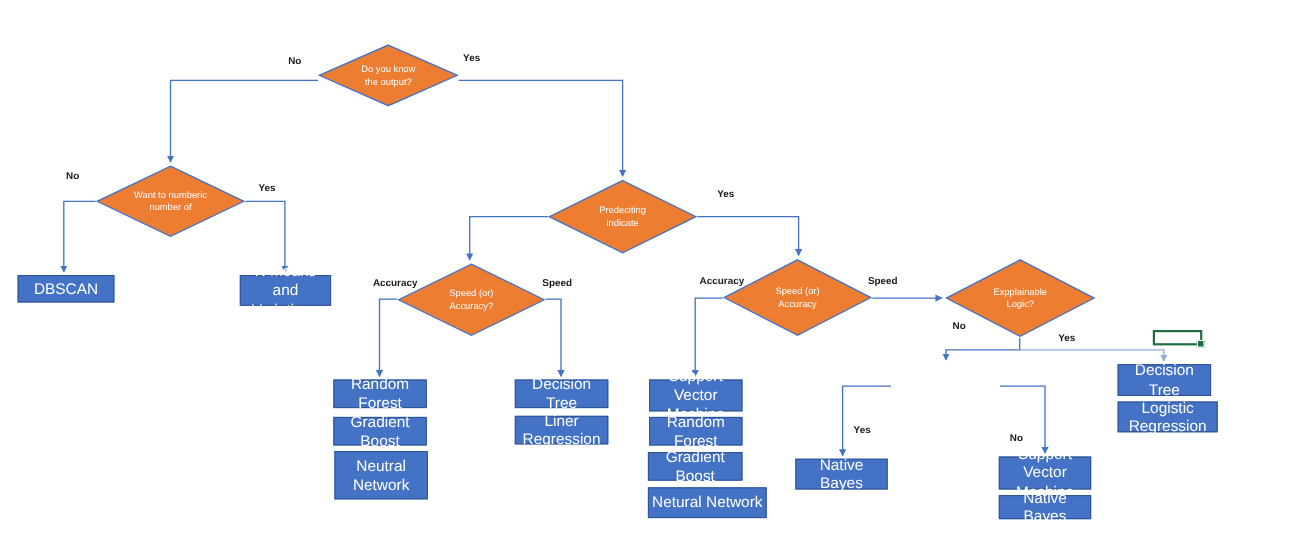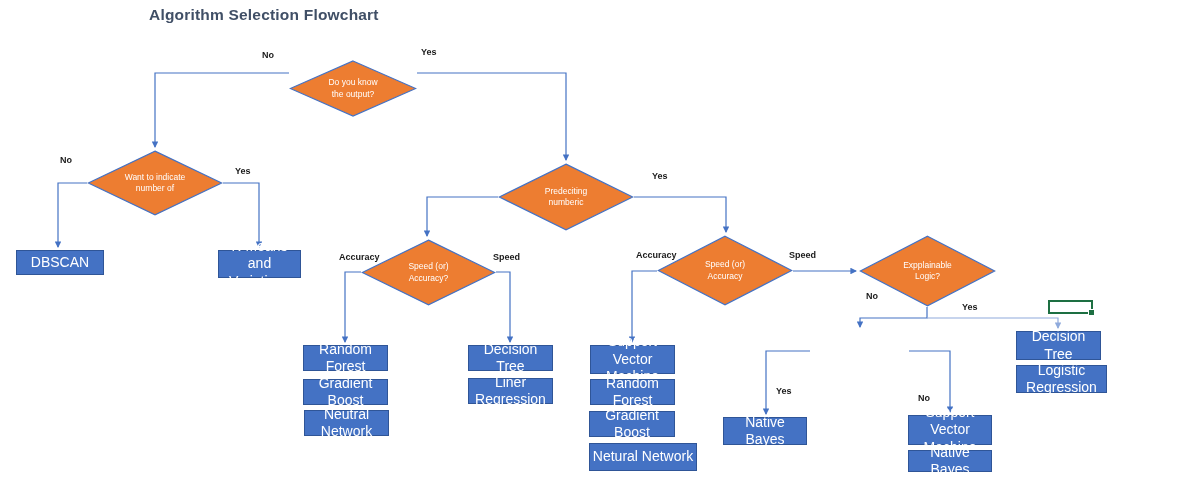--- a/index.html
+++ b/index.html
@@ -46,21 +46,20 @@
   .cellhandle{
     position:absolute;right:-4px;bottom:-4px;width:5px;height:5px;
     background:var(--cell-green,#1D6F42);border:1px solid #ffffff;
   }
 </style>
 </head>
 <body>
 
 <div id="canvas">
 
-  <div class="title">Algorithm Selection Flowchart</div>
 
   <svg id="connectors">
     <defs>
       <marker id="arrow" viewBox="0 0 10 10" refX="8.5" refY="5" markerWidth="5.5" markerHeight="5.5" orient="auto-start-reverse">
         <path d="M0,0 L10,5 L0,10 z" style="fill:var(--connector,#4472C4);stroke:none"></path>
       </marker>
       <marker id="arrowL" viewBox="0 0 10 10" refX="8.5" refY="5" markerWidth="5.5" markerHeight="5.5" orient="auto-start-reverse">
         <path d="M0,0 L10,5 L0,10 z" style="fill:var(--connector-light,#8FAADC);stroke:none"></path>
       </marker>
     </defs>
@@ -73,40 +72,40 @@
     <path d="M361,272 L345,272 L345,342" marker-end="url(#arrow)"></path>
     <path d="M496,272 L510,272 L510,342" marker-end="url(#arrow)"></path>
     <path d="M657,271 L632,271 L632,342" marker-end="url(#arrow)"></path>
     <path d="M793,271 L856,271" marker-end="url(#arrow)"></path>
     <path d="M927,307 L927,318 L860,318 L860,327" marker-end="url(#arrow)"></path>
     <path class="light" d="M927,318 L1058,318 L1058,328" marker-end="url(#arrowL)"></path>
     <path d="M810,351 L766,351 L766,414" marker-end="url(#arrow)"></path>
     <path d="M909,351 L950,351 L950,412" marker-end="url(#arrow)"></path>
   </svg>
 
-  <div class="diamond" style="left:289px;top:60px;width:128px;height:57px">
+  <div class="diamond" style="left:289px;top:40px;width:128px;height:57px">
     <svg viewBox="0 0 100 60" preserveAspectRatio="none">
         <polygon points="50,1 99,30 50,59 1,30"></polygon>
       </svg>
     <span class="dtext">Do you know
 the output?</span>
   </div>
   <div class="diamond" style="left:87px;top:150px;width:136px;height:66px">
     <svg viewBox="0 0 100 60" preserveAspectRatio="none">
         <polygon points="50,1 99,30 50,59 1,30"></polygon>
       </svg>
-    <span class="dtext">Want to indicate
+    <span class="dtext">Want to numberic
 number of</span>
   </div>
   <div class="diamond" style="left:498px;top:163px;width:136px;height:68px">
     <svg viewBox="0 0 100 60" preserveAspectRatio="none">
         <polygon points="50,1 99,30 50,59 1,30"></polygon>
       </svg>
     <span class="dtext">Predeciting
-numberic</span>
+indicate</span>
   </div>
   <div class="diamond" style="left:361px;top:239px;width:135px;height:67px">
     <svg viewBox="0 0 100 60" preserveAspectRatio="none">
         <polygon points="50,1 99,30 50,59 1,30"></polygon>
       </svg>
     <span class="dtext">Speed (or)
 Accuracy?</span>
   </div>
   <div class="diamond" style="left:657px;top:235px;width:136px;height:71px">
     <svg viewBox="0 0 100 60" preserveAspectRatio="none">
@@ -121,21 +120,21 @@
       </svg>
     <span class="dtext">Expplainable
 Logic?</span>
   </div>
 
   <div class="rect" style="left:16px;top:250px;width:88px;height:25px">DBSCAN</div>
   <div class="rect" style="left:218px;top:250px;width:83px;height:28px">K-Means and
 Variations</div>
   <div class="rect" style="left:303px;top:345px;width:85px;height:26px">Random Forest</div>
   <div class="rect" style="left:303px;top:379px;width:85px;height:26px">Gradient Boost</div>
-  <div class="rect" style="left:304px;top:410px;width:85px;height:26px">Neutral Network</div>
+  <div class="rect" style="left:304px;top:410px;width:85px;height:44px">Neutral Network</div>
   <div class="rect" style="left:468px;top:345px;width:85px;height:26px">Decision Tree</div>
   <div class="rect" style="left:468px;top:378px;width:85px;height:26px">Liner Regression</div>
   <div class="rect" style="left:590px;top:345px;width:85px;height:29px">Support Vector
 Machine</div>
   <div class="rect" style="left:590px;top:379px;width:85px;height:26px">Random Forest</div>
   <div class="rect" style="left:589px;top:411px;width:86px;height:26px">Gradient Boost</div>
   <div class="rect" style="left:589px;top:443px;width:108px;height:28px">Netural Network</div>
   <div class="rect" style="left:1016px;top:331px;width:85px;height:29px">Decision Tree</div>
   <div class="rect" style="left:1016px;top:365px;width:91px;height:28px">Logistic Regression</div>
   <div class="rect" style="left:723px;top:417px;width:84px;height:28px">Native Bayes</div>

